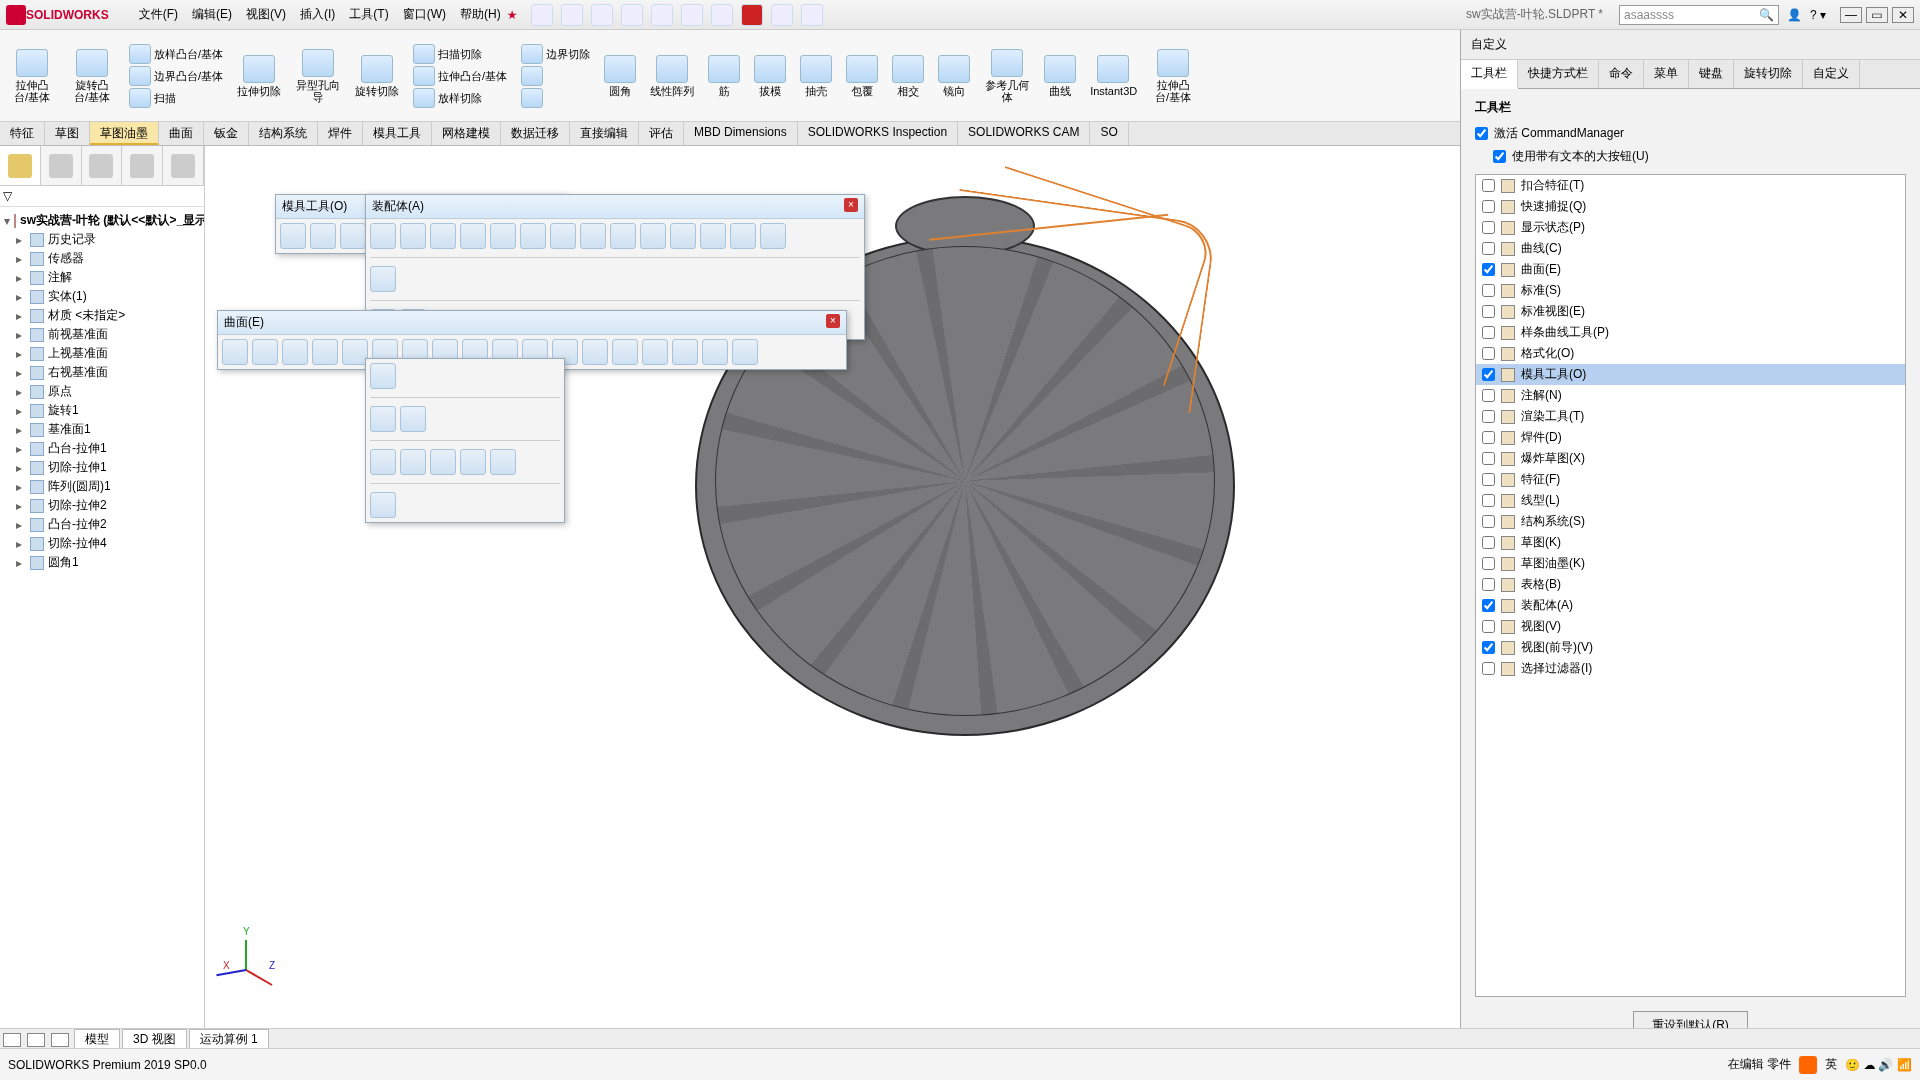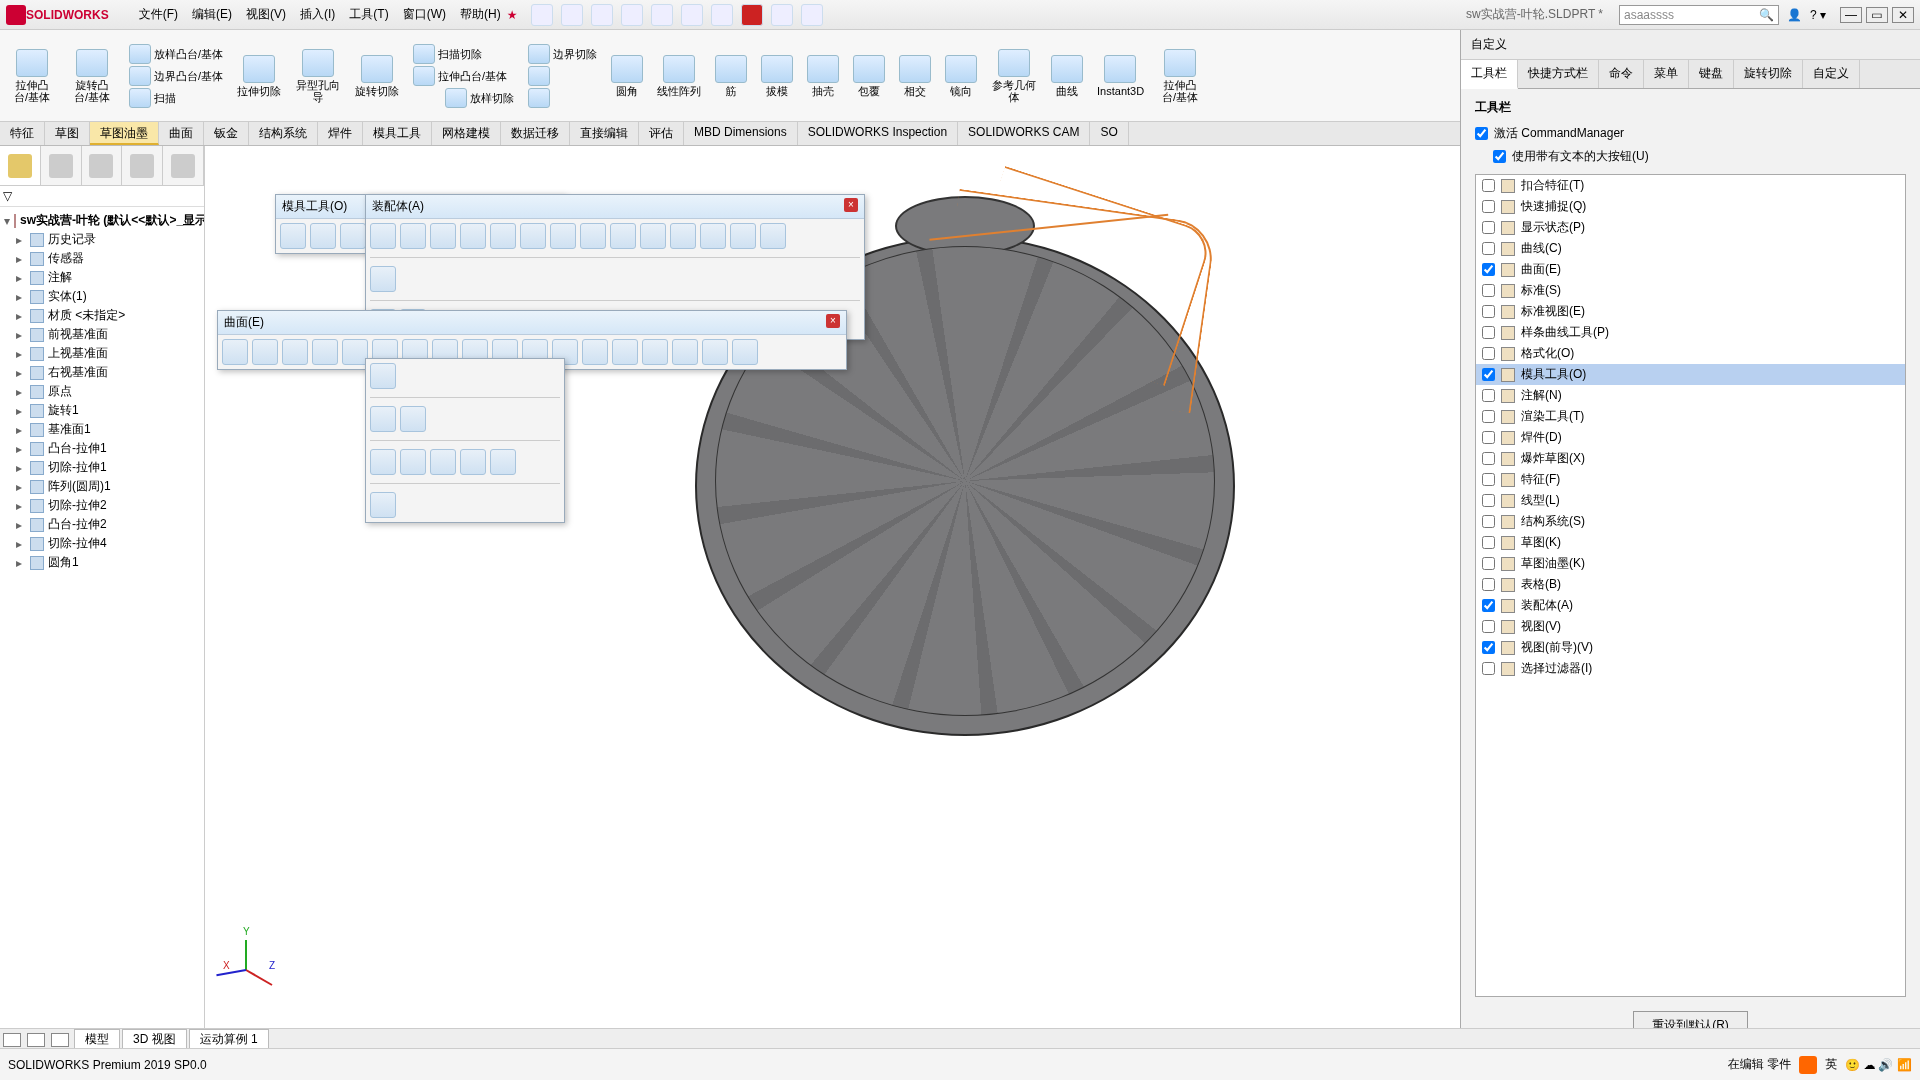--- a/index.html
+++ b/index.html
@@ -178,21 +178,21 @@
     <div class="r-group">
       <div style="display: flex; flex-direction: column; gap: 2px;">
         <div style="display: flex; gap: 3px; align-items: center;">
           <span class="r-ic sm"></span>
           <span class="r-lbl">扫描切除</span>
         </div>
         <div style="display: flex; gap: 3px; align-items: center;">
           <span class="r-ic sm"></span>
           <span class="r-lbl">拉伸凸台/基体</span>
         </div>
-        <div style="display: flex; gap: 3px; align-items: center; margin-left: 32px;">
+        <div style="display: flex; gap: 3px; align-items: center;">
           <span class="r-ic sm"></span>
           <span class="r-lbl">放样切除</span>
         </div>
       </div>
     </div>
     <div class="r-group">
       <div style="display: flex; flex-direction: column; gap: 2px;">
         <div style="display: flex; gap: 3px; align-items: center;">
           <span class="r-ic sm"></span>
           <span class="r-lbl">边界切除</span>

